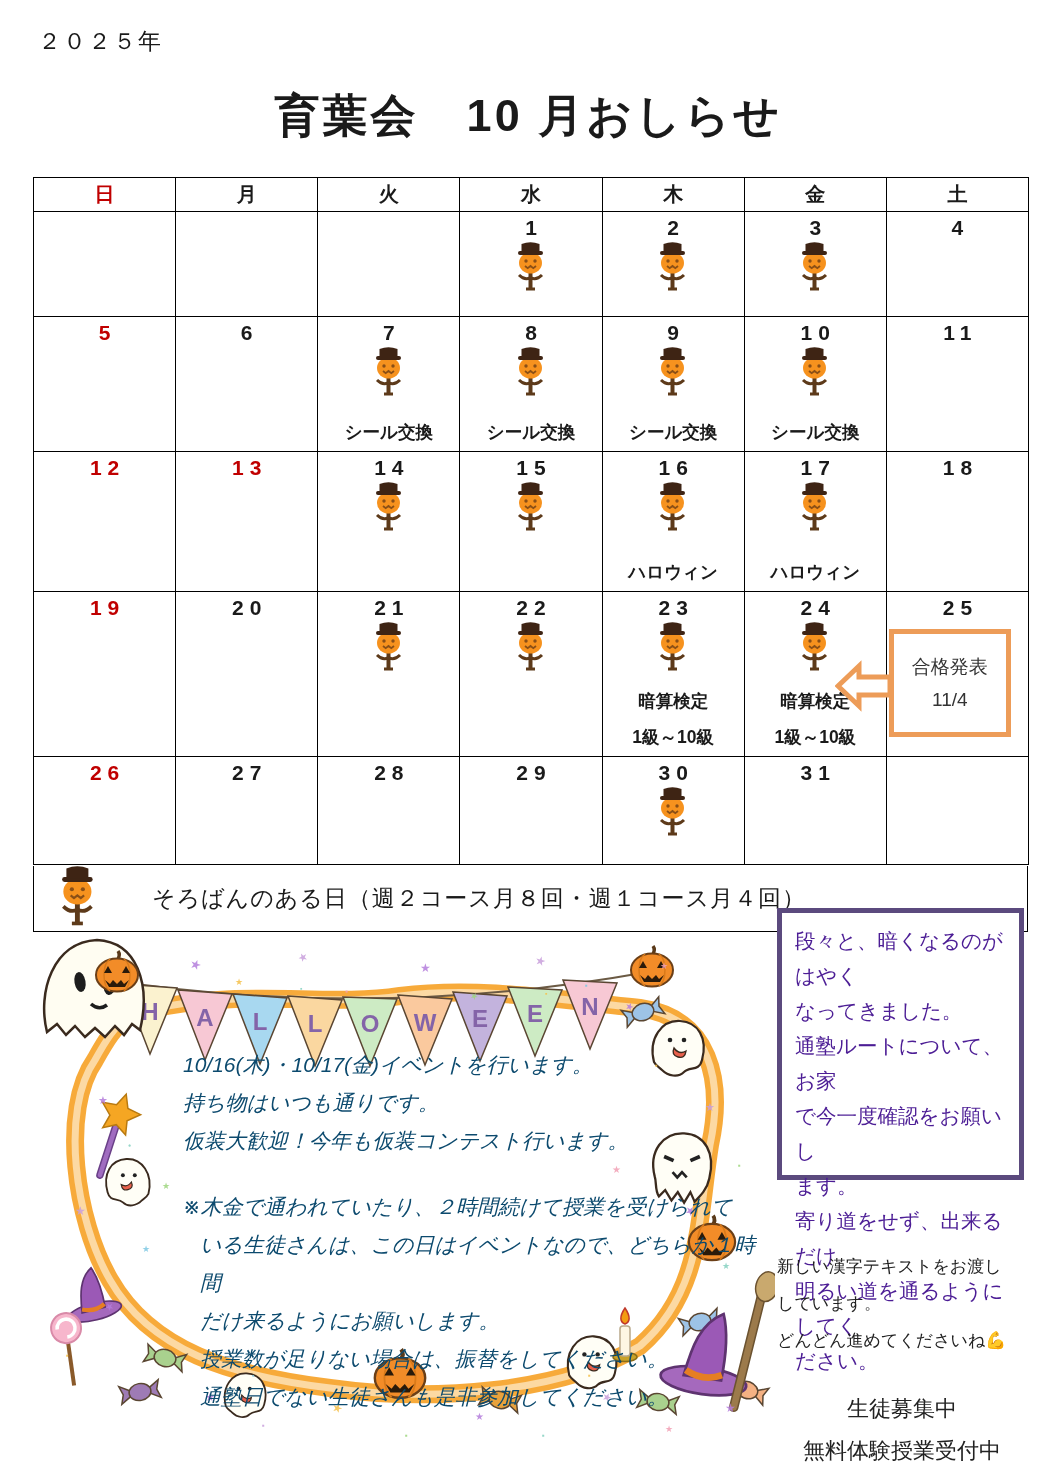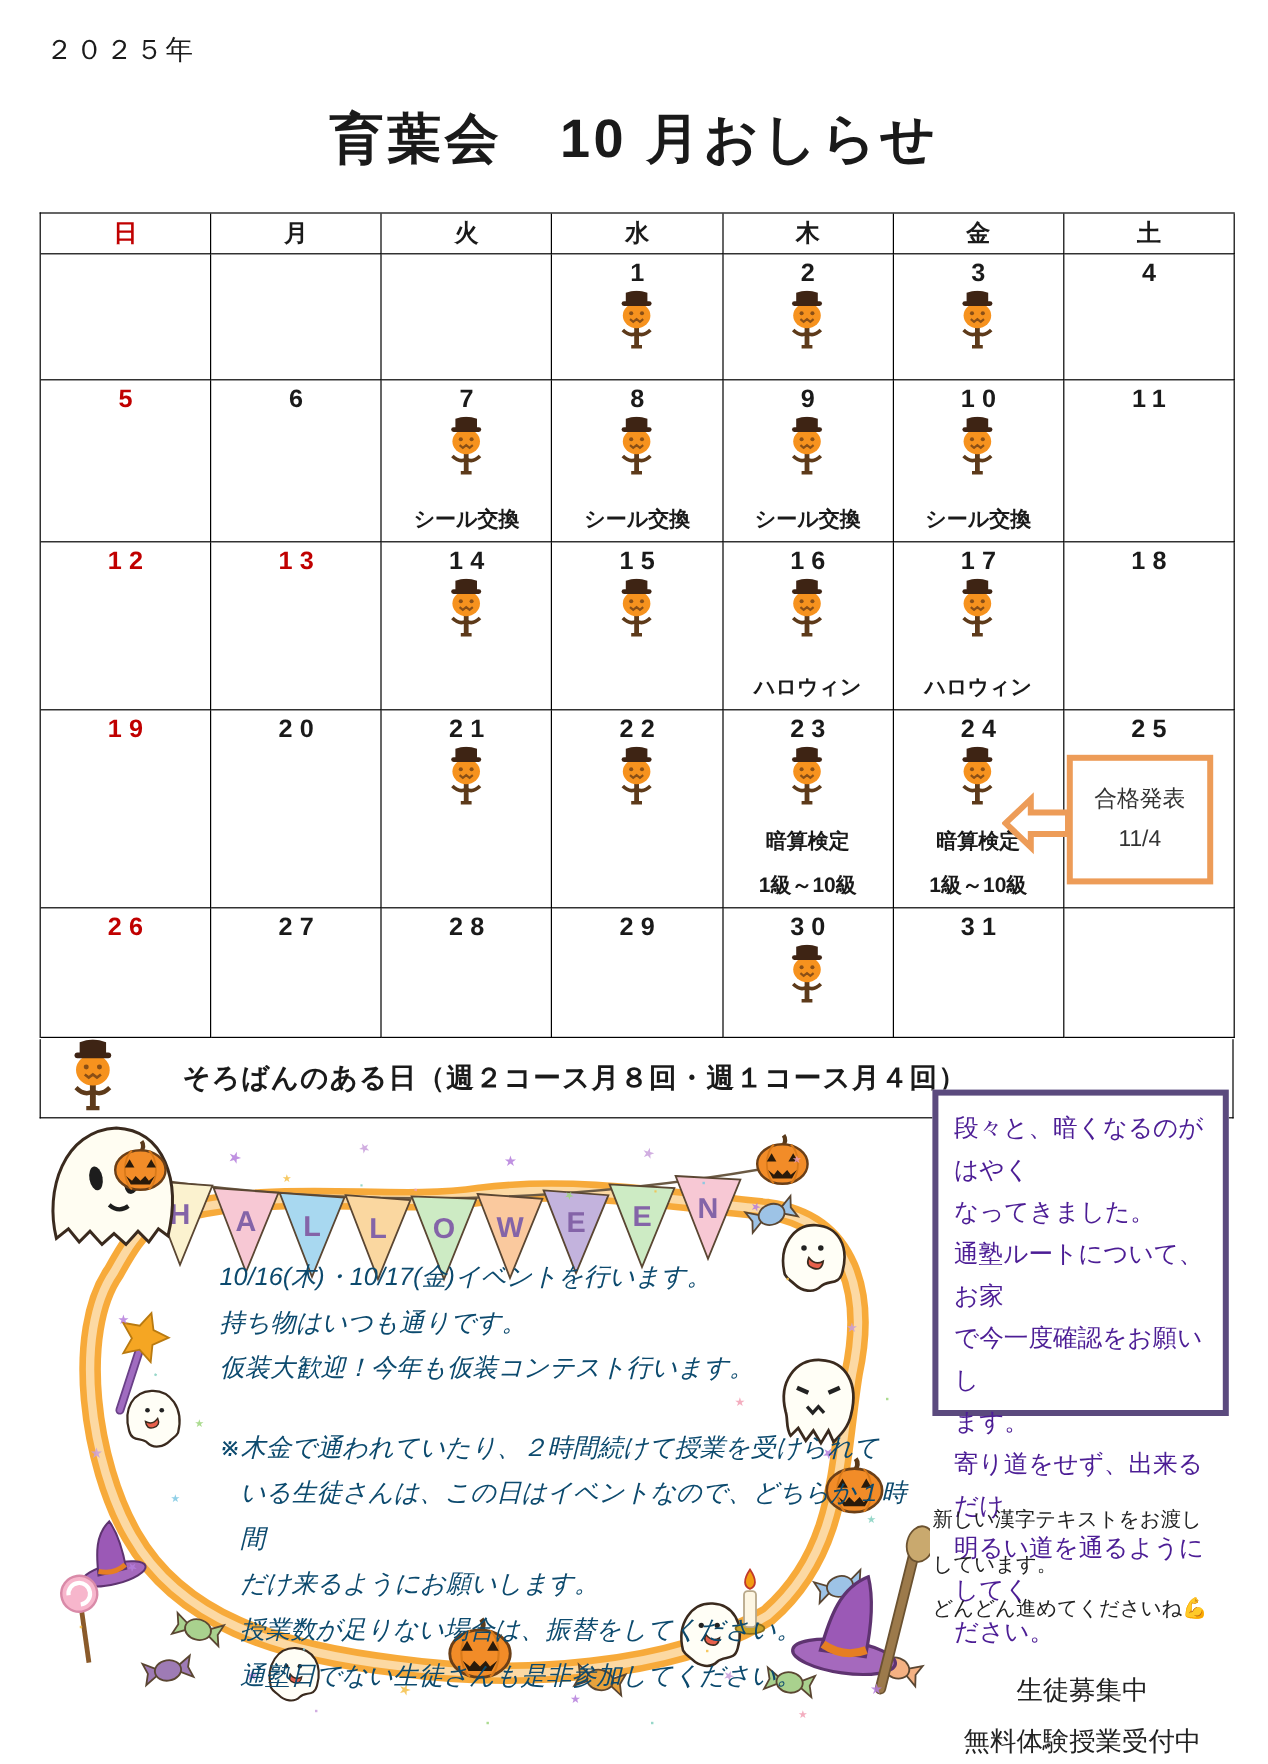--- a/index.html
+++ b/index.html
@@ -34,21 +34,21 @@
            border:5px solid #ED9C58;background:#fff;z-index:3;
            display:flex;flex-direction:column;align-items:center;justify-content:center;
            font-size:19px;line-height:33px;color:#333;}
   .callout-arrow{position:absolute;left:-52px;top:67px;z-index:3;}
 
   
   .legend{position:absolute;left:33px;top:866px;width:995px;height:66px;
           border:1.5px solid #000;border-top:none;background:#fff;
           display:flex;align-items:center;box-sizing:border-box;}
   .legend .pk{margin:0 0 0 22px;}
-  .legend-text{margin-left:52px;font-size:23px;font-weight:700;letter-spacing:1px;}
+  .legend-text{margin-left:52px;font-size:23px;font-weight:400;letter-spacing:1px;}
 
   
   .frame{position:absolute;left:0;top:930px;width:775px;height:540px;}
   .frame svg{position:absolute;left:0;top:0;}
   .confetti{position:absolute;line-height:1;opacity:.85;pointer-events:none;}
 
   .event-text{position:absolute;left:183px;top:1046px;width:585px;z-index:2;
               font-size:21px;line-height:38px;color:#0c4a6e;font-style:italic;}
   .event-text .blk2{margin-top:28px;}
   .event-text .ind{padding-left:17px;}

